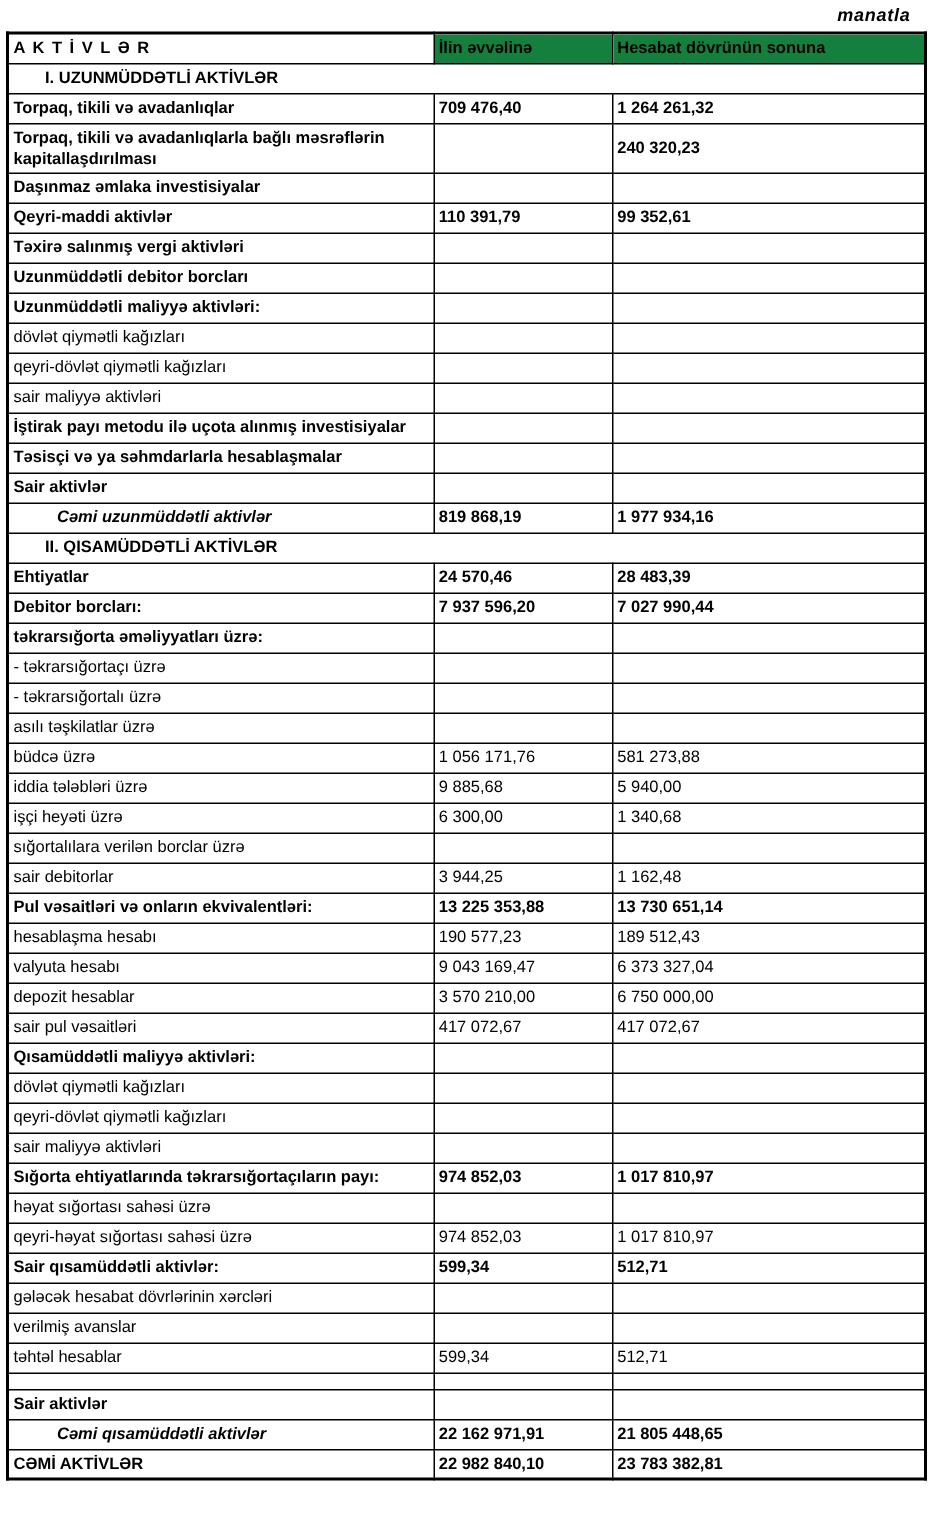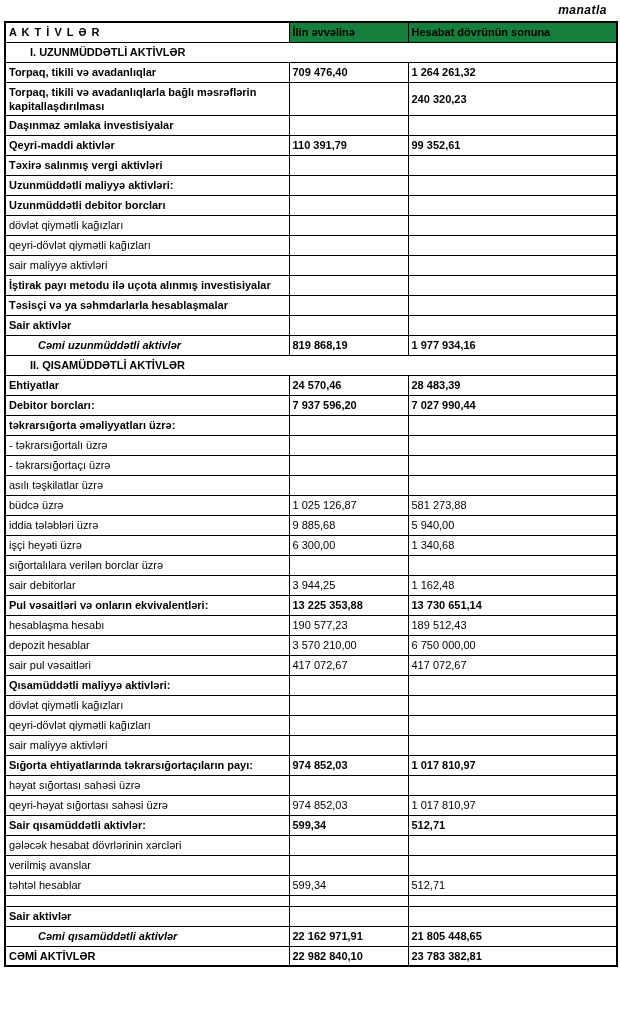--- a/index.html
+++ b/index.html
@@ -87,26 +87,26 @@
         <td class="lbl">Qeyri-maddi aktivlər</td>
         <td class="val">110 391,79</td>
         <td class="val">99 352,61</td>
       </tr>
       <tr class="item b">
         <td class="lbl">Təxirə salınmış vergi aktivləri</td>
         <td class="val"></td>
         <td class="val"></td>
       </tr>
       <tr class="item b">
+        <td class="lbl">Uzunmüddətli debitor borcları</td>
+        <td class="val"></td>
+        <td class="val"></td>
+      </tr>
+      <tr class="item b">
         <td class="lbl">Uzunmüddətli maliyyə aktivləri:</td>
-        <td class="val"></td>
-        <td class="val"></td>
-      </tr>
-      <tr class="item b">
-        <td class="lbl">Uzunmüddətli debitor borcları</td>
         <td class="val"></td>
         <td class="val"></td>
       </tr>
       <tr class="item">
         <td class="lbl">dövlət qiymətli kağızları</td>
         <td class="val"></td>
         <td class="val"></td>
       </tr>
       <tr class="item">
         <td class="lbl">qeyri-dövlət qiymətli kağızları</td>
@@ -150,37 +150,37 @@
         <td class="lbl">Debitor borcları:</td>
         <td class="val">7 937 596,20</td>
         <td class="val">7 027 990,44</td>
       </tr>
       <tr class="item b">
         <td class="lbl">təkrarsığorta əməliyyatları üzrə:</td>
         <td class="val"></td>
         <td class="val"></td>
       </tr>
       <tr class="item">
+        <td class="lbl">- təkrarsığortaçı üzrə</td>
+        <td class="val"></td>
+        <td class="val"></td>
+      </tr>
+      <tr class="item">
         <td class="lbl">- təkrarsığortalı üzrə</td>
         <td class="val"></td>
         <td class="val"></td>
       </tr>
       <tr class="item">
-        <td class="lbl">- təkrarsığortaçı üzrə</td>
-        <td class="val"></td>
-        <td class="val"></td>
-      </tr>
-      <tr class="item">
         <td class="lbl">asılı təşkilatlar üzrə</td>
         <td class="val"></td>
         <td class="val"></td>
       </tr>
       <tr class="item">
         <td class="lbl">büdcə üzrə</td>
-        <td class="val">1 025 126,87</td>
+        <td class="val">1 056 171,76</td>
         <td class="val">581 273,88</td>
       </tr>
       <tr class="item">
         <td class="lbl">iddia tələbləri üzrə</td>
         <td class="val">9 885,68</td>
         <td class="val">5 940,00</td>
       </tr>
       <tr class="item">
         <td class="lbl">işçi heyəti üzrə</td>
         <td class="val">6 300,00</td>
@@ -198,20 +198,25 @@
       </tr>
       <tr class="item b">
         <td class="lbl">Pul vəsaitləri və onların ekvivalentləri:</td>
         <td class="val">13 225 353,88</td>
         <td class="val">13 730 651,14</td>
       </tr>
       <tr class="item">
         <td class="lbl">hesablaşma hesabı</td>
         <td class="val">190 577,23</td>
         <td class="val">189 512,43</td>
+      </tr>
+      <tr class="item">
+        <td class="lbl">valyuta hesabı</td>
+        <td class="val">9 043 169,47</td>
+        <td class="val">6 373 327,04</td>
       </tr>
       <tr class="item">
         <td class="lbl">depozit hesablar</td>
         <td class="val">3 570 210,00</td>
         <td class="val">6 750 000,00</td>
       </tr>
       <tr class="item">
         <td class="lbl">sair pul vəsaitləri</td>
         <td class="val">417 072,67</td>
         <td class="val">417 072,67</td>

